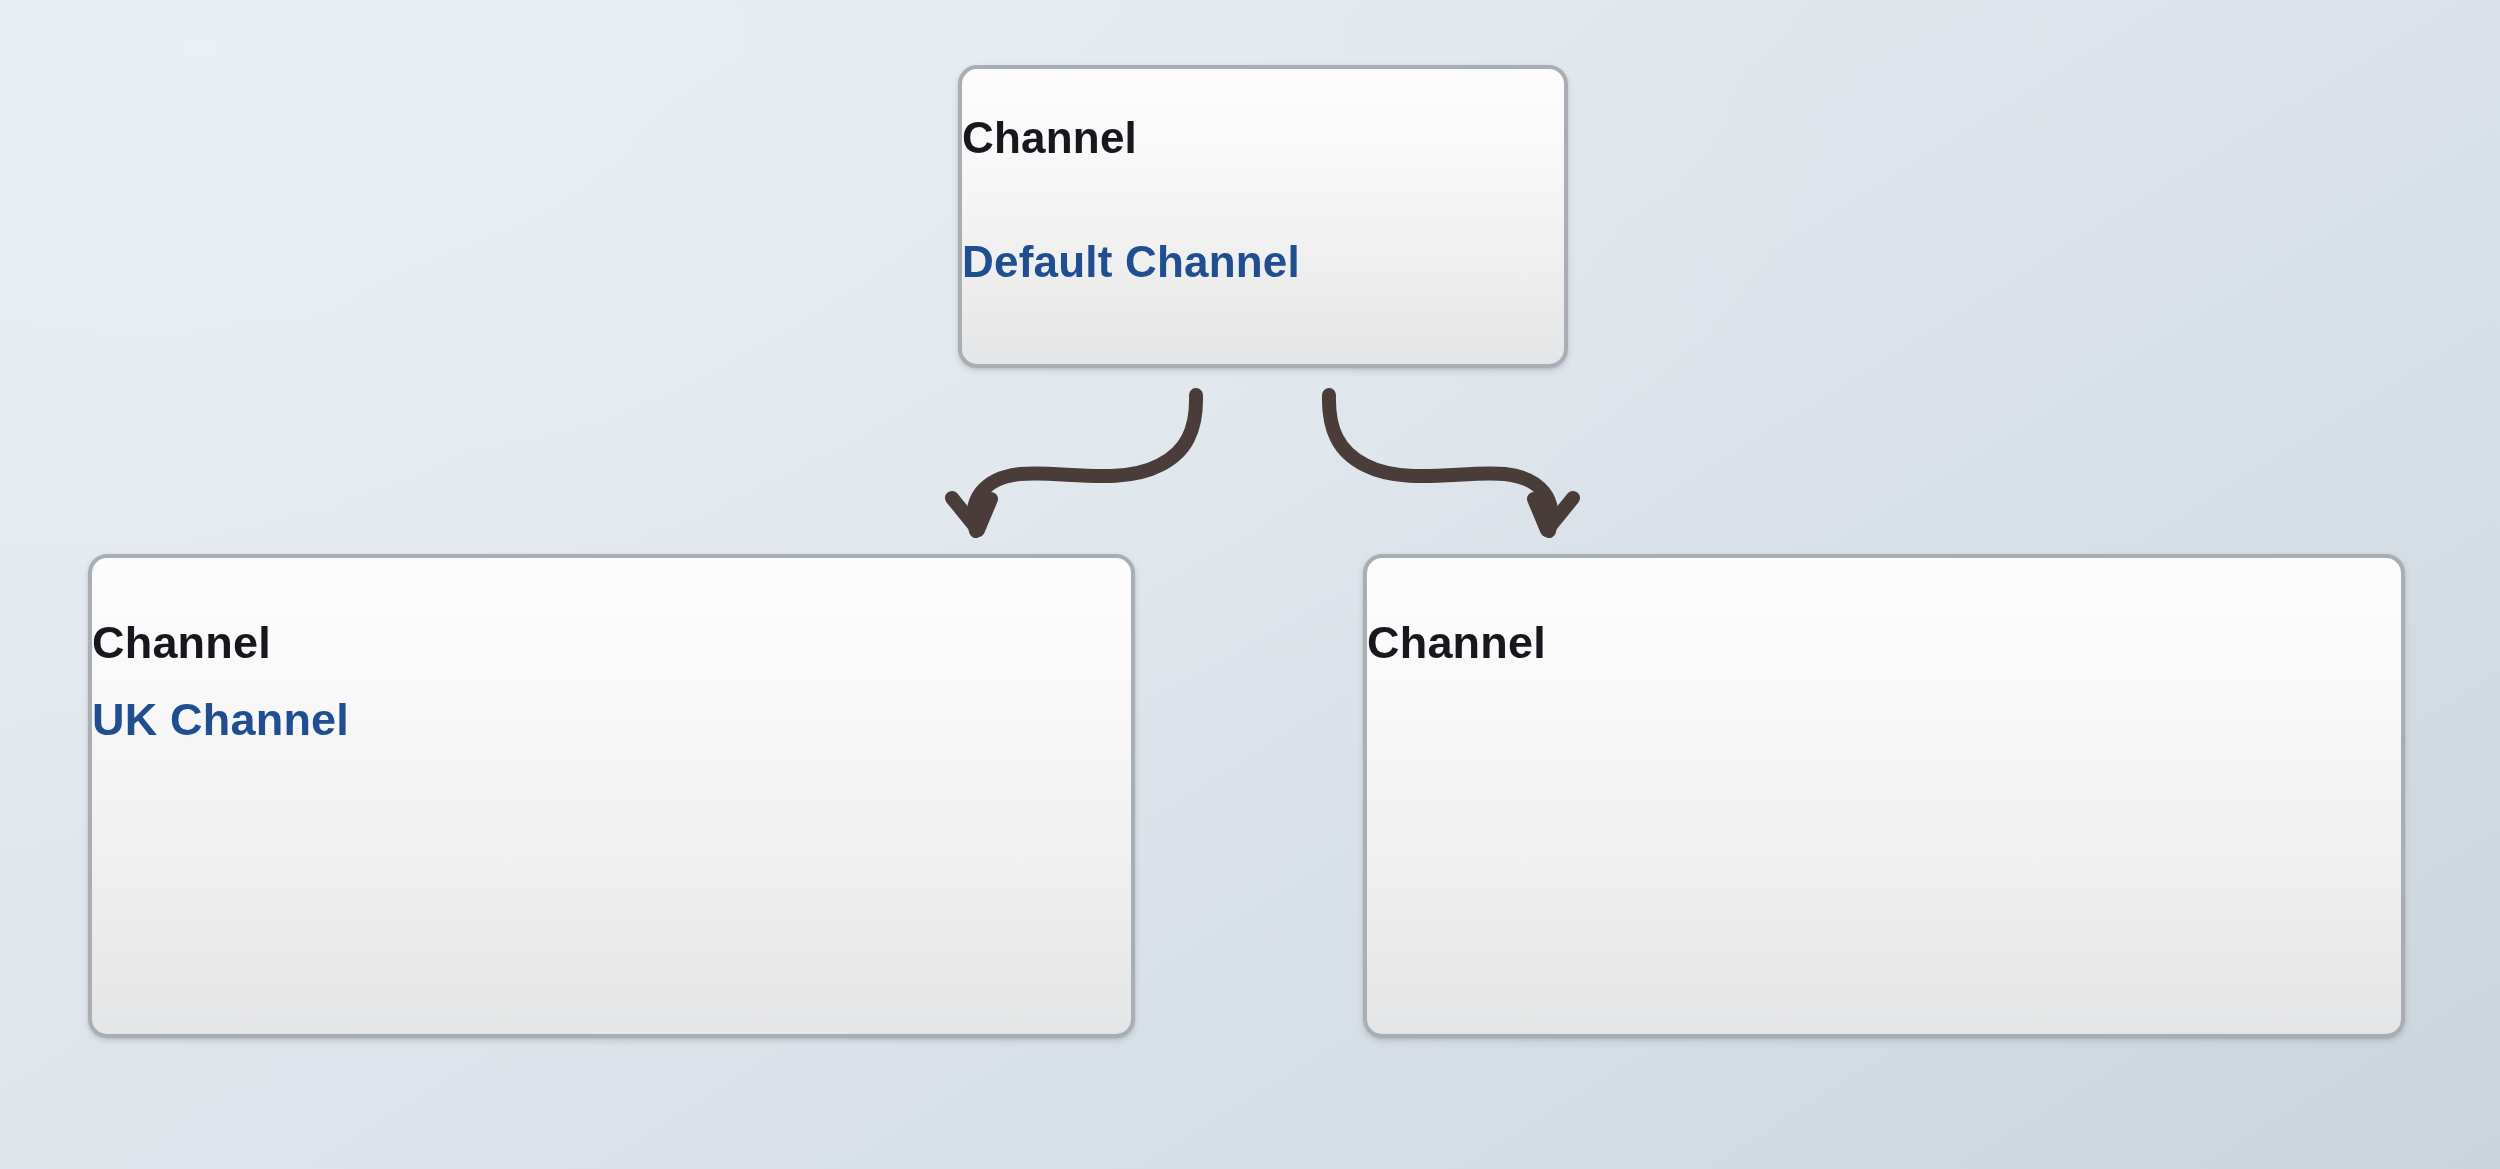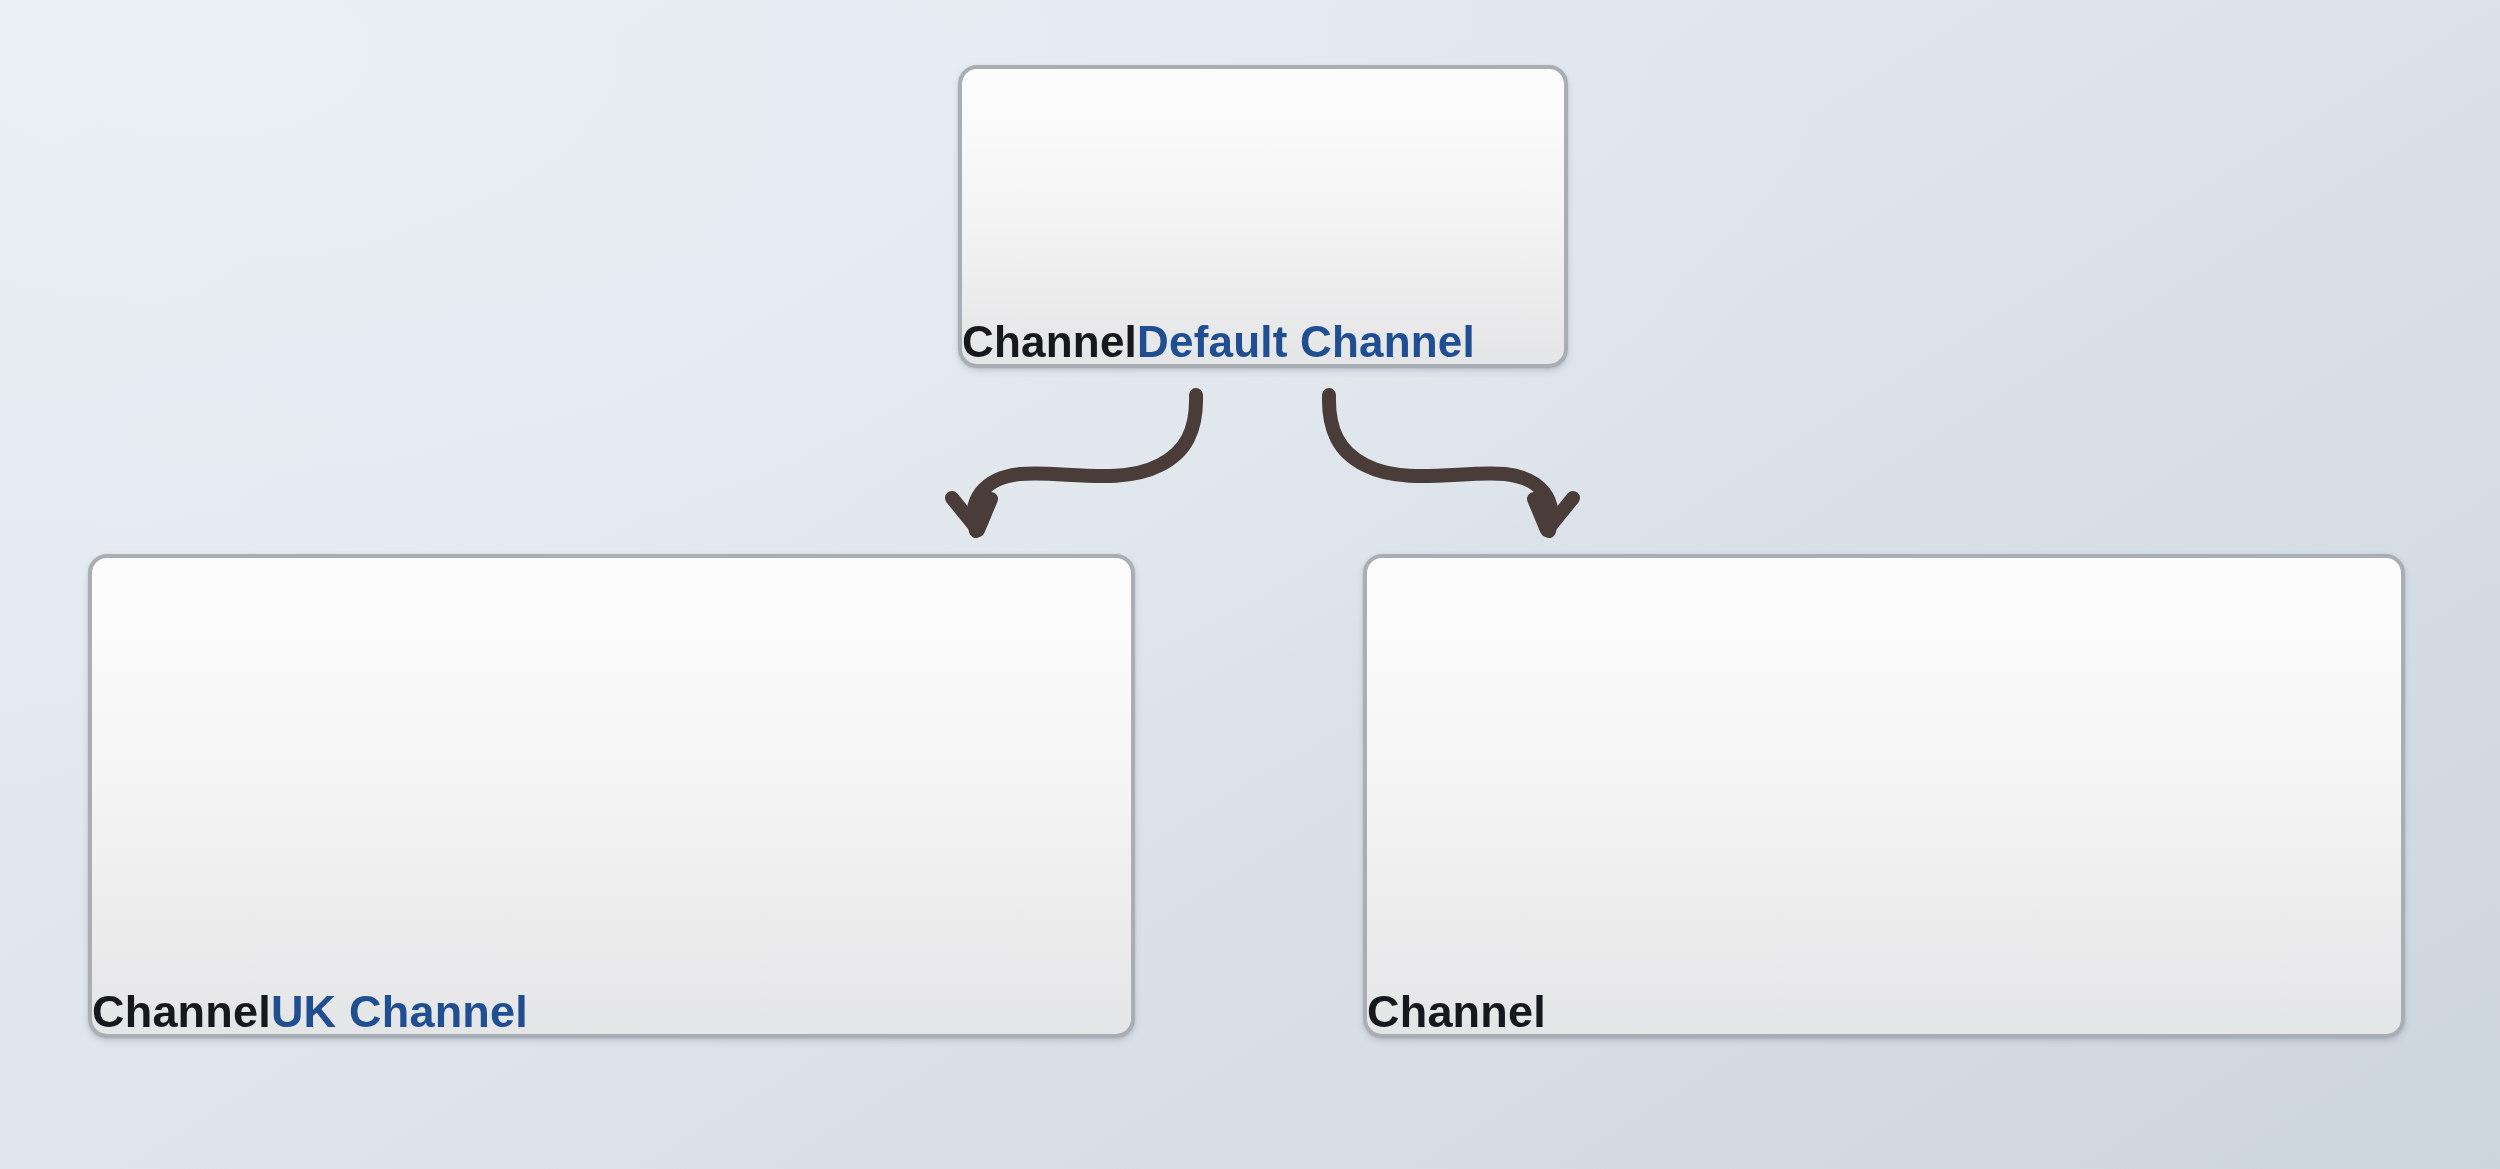--- a/index.html
+++ b/index.html
@@ -43,22 +43,22 @@
     background: linear-gradient(180deg,
         #fcfcfd 0%,
         #fafafb 20%,
         #f4f4f5 48%,
         #ececed 76%,
         #e4e5e6 100%);
     box-shadow:
       0 3px 6px rgba(80, 92, 104, 0.20),
       0 1px 2px rgba(80, 92, 104, 0.14);
     display: flex;
-    flex-direction: row;
-    align-items: flex-end;
+    flex-direction: column;
+    align-items: flex-start;
   }
 
   .node-type {
     font-weight: bold;
     color: #16181d;
     letter-spacing: 0.2px;
     text-align: center;
     line-height: 1;
     white-space: nowrap;
   }
@@ -89,21 +89,21 @@
     top: 65px;
     width: 610px;
     height: 303px;
   }
   #node-root .node-type {
     font-size: 44px;
     margin-top: 47px;
   }
   #node-root .node-name {
     font-size: 44px;
-    margin-top: 25px;
+    margin-top: 80px;
   }
 
   
   #node-uk {
     left: 88px;
     top: 554px;
     width: 1047px;
     height: 484px;
   }
   #node-germany {

